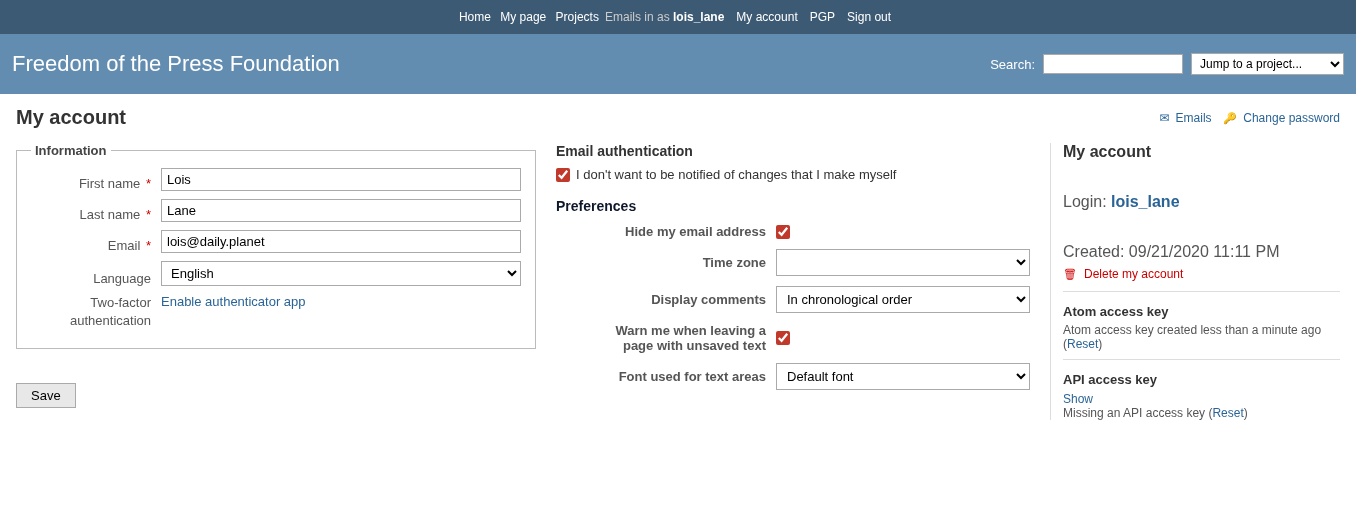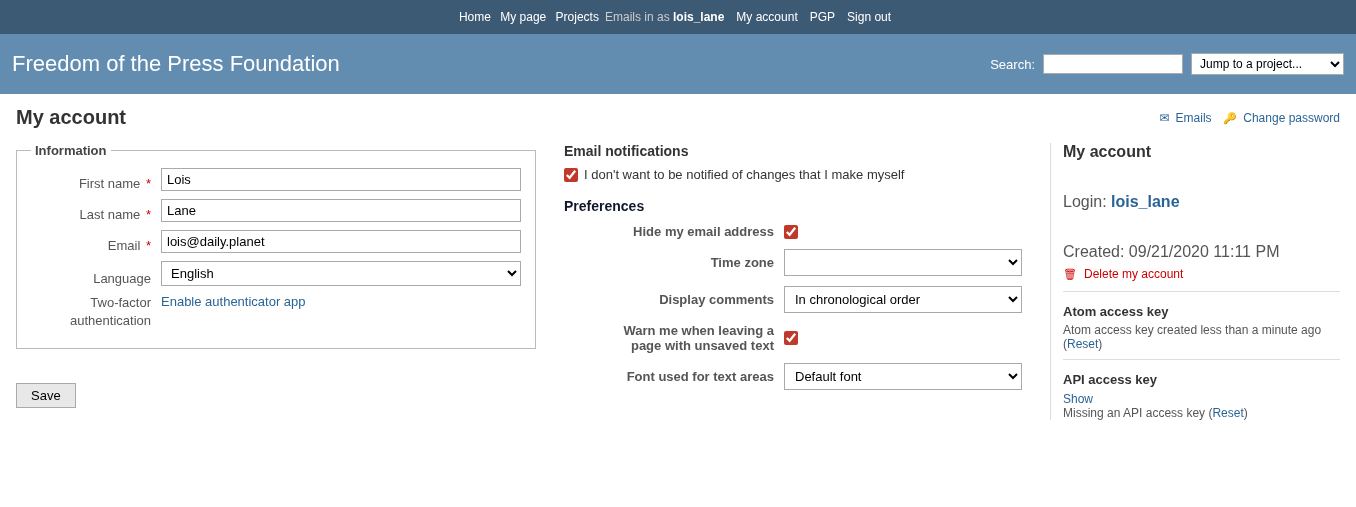--- a/index.html
+++ b/index.html
@@ -86,21 +86,21 @@
     }
     #page-title {
       font-size: 20px;
       font-weight: bold;
       color: #333;
     }
 
     
     #content-layout {
       display: flex;
-      gap: 12px;
+      gap: 4px;
     }
 
     #left-column {
       flex: 0 0 520px;
       display: flex;
       flex-direction: column;
       gap: 16px;
     }
 
     #middle-column {
@@ -401,21 +401,21 @@
       </fieldset>
 
       <div id="save-btn-row">
         <button id="save-btn">Save</button>
       </div>
     </div>
 
     <div id="middle-column">
 
       <div id="email-notif-section">
-        <h3>Email notifications</h3>
+        <h3>Email authentication</h3>
         <div class="checkbox-row">
           <input type="checkbox" checked="" style="">
           <span>I don't want to be notified of changes that I make myself</span>
         </div>
       </div>
 
       <div id="preferences-section">
         <h3>Preferences</h3>
 
         <div class="pref-row">

